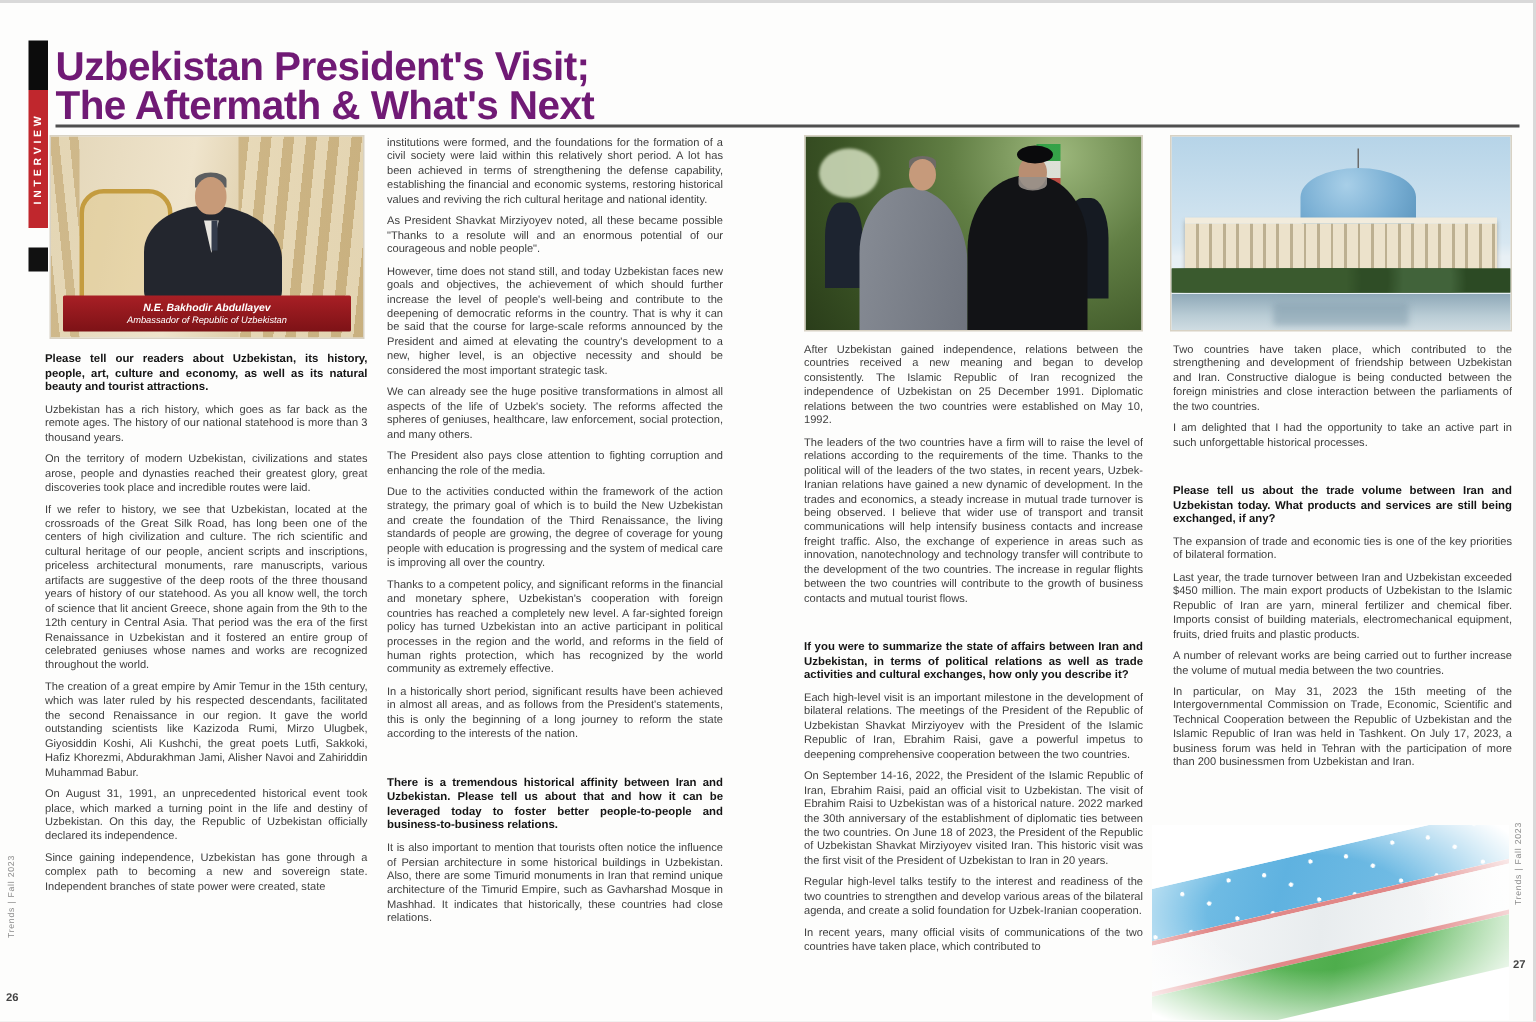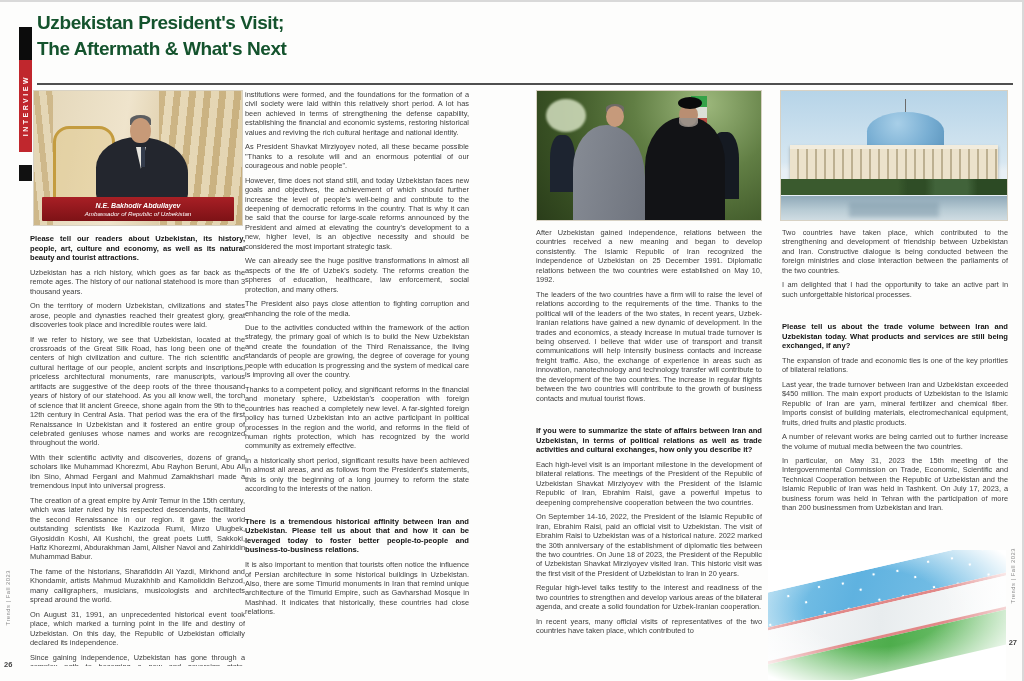--- a/index.html
+++ b/index.html
@@ -9,32 +9,32 @@
 
   
   .tab-black { position:absolute; left:19px; top:25px; width:13px; height:33px; background:#0c0c0c; }
   .tab-red   { position:absolute; left:19px; top:58px; width:13px; height:92px; background:#c0272d;
                display:flex; align-items:center; justify-content:center; }
   .tab-red span { writing-mode:vertical-rl; transform:rotate(180deg); color:#fff; font-size:7px;
                font-weight:bold; letter-spacing:2.5px; }
   .tab-black2 { position:absolute; left:19px; top:163px; width:13px; height:16px; background:#111; }
 
   
-  .title { position:absolute; left:37px; top:8px; font-size:19px; line-height:26px; font-weight:bold;
-           color:#14532d; letter-spacing:-0.4px; }
+  .title { position:absolute; left:37px; top:29px; font-size:27px; line-height:26px; font-weight:bold;
+           color:#701a75; letter-spacing:-0.4px; }
   .title-rule { position:absolute; left:37px; top:81px; width:976px; height:2px; background:#4f4f4f; }
 
   
   .col { position:absolute; overflow:hidden; color:#3d3d3d; }
   .col p.b { font-size:7.4px; line-height:9.45px; text-align:justify; margin:0 0 5px 0; }
   .col p.q { font-size:7.6px; line-height:9.6px; text-align:justify; margin:23px 0 5px 0;
              font-weight:bold; color:#141414; }
   .col p.q:first-child { margin-top:0; }
   .col1 { left:30px;  top:232px; width:215px; height:432px; }
-  .col2 { left:245px; top:88px;  width:224px; height:577px; }
+  .col2 { left:258px; top:88px;  width:224px; height:577px; }
   .col3 { left:536px; top:226px; width:226px; height:440px; }
   .col4 { left:782px; top:226px; width:226px; height:318px; }
 
   
   .photo { position:absolute; overflow:hidden; border:1px solid #d8d2c4; }
 
   
   .amb { left:33px; top:88px; width:210px; height:136px;
          background:linear-gradient(100deg,#e3d6b8 0%,#efe4cc 42%,#d8c69e 72%,#c7b287 100%); }
   .amb .curtain-r { position:absolute; right:0; top:0; width:40%; height:100%;
@@ -185,52 +185,50 @@
     <div class="trees"></div>
     <div class="water"></div>
     <div class="refl"></div>
   </div>
 
   <div class="col col1">
       <p class="q">Please tell our readers about Uzbekistan, its history, people, art, culture and economy, as well as its natural beauty and tourist attractions.</p>
       <p class="b">Uzbekistan has a rich history, which goes as far back as the remote ages. The history of our national statehood is more than 3 thousand years.</p>
       <p class="b">On the territory of modern Uzbekistan, civilizations and states arose, people and dynasties reached their greatest glory, great discoveries took place and incredible routes were laid.</p>
       <p class="b">If we refer to history, we see that Uzbekistan, located at the crossroads of the Great Silk Road, has long been one of the centers of high civilization and culture. The rich scientific and cultural heritage of our people, ancient scripts and inscriptions, priceless architectural monuments, rare manuscripts, various artifacts are suggestive of the deep roots of the three thousand years of history of our statehood. As you all know well, the torch of science that lit ancient Greece, shone again from the 9th to the 12th century in Central Asia. That period was the era of the first Renaissance in Uzbekistan and it fostered an entire group of celebrated geniuses whose names and works are recognized throughout the world.</p>
-      <p class="b">With their scientific activity and discoveries, dozens of grand scholars like Muhammad Khorezmi, Abu Rayhon Beruni, Abu Ali ibn Sino, Ahmad Fergani and Mahmud Zamakhshari made a tremendous input into universal progress.</p>
       <p class="b">The creation of a great empire by Amir Temur in the 15th century, which was later ruled by his respected descendants, facilitated the second Renaissance in our region. It gave the world outstanding scientists like Kazizoda Rumi, Mirzo Ulugbek, Giyosiddin Koshi, Ali Kushchi, the great poets Lutfi, Sakkoki, Hafiz Khorezmi, Abdurakhman Jami, Alisher Navoi and Zahiriddin Muhammad Babur.</p>
-      <p class="b">The fame of the historians, Sharafiddin Ali Yazdi, Mirkhond and Khondamir, artists Mahmud Muzakhhib and Kamoliddin Behzod, many calligraphers, musicians, musicologists and architects spread around the world.</p>
       <p class="b">On August 31, 1991, an unprecedented historical event took place, which marked a turning point in the life and destiny of Uzbekistan. On this day, the Republic of Uzbekistan officially declared its independence.</p>
       <p class="b">Since gaining independence, Uzbekistan has gone through a complex path to becoming a new and sovereign state. Independent branches of state power were created, state</p>
     </div>
   <div class="col col2">
       <p class="b">institutions were formed, and the foundations for the formation of a civil society were laid within this relatively short period. A lot has been achieved in terms of strengthening the defense capability, establishing the financial and economic systems, restoring historical values and reviving the rich cultural heritage and national identity.</p>
       <p class="b">As President Shavkat Mirziyoyev noted, all these became possible "Thanks to a resolute will and an enormous potential of our courageous and noble people".</p>
       <p class="b">However, time does not stand still, and today Uzbekistan faces new goals and objectives, the achievement of which should further increase the level of people's well-being and contribute to the deepening of democratic reforms in the country. That is why it can be said that the course for large-scale reforms announced by the President and aimed at elevating the country's development to a new, higher level, is an objective necessity and should be considered the most important strategic task.</p>
-      <p class="b">We can already see the huge positive transformations in almost all aspects of the life of Uzbek's society. The reforms creation the spheres of education, healthcare, law enforcement, social protection, and many others.</p>
+      <p class="b">We can already see the huge positive transformations in almost all aspects of the life of Uzbek's society. The reforms affected the spheres of geniuses, healthcare, law enforcement, social protection, and many others.</p>
       <p class="b">The President also pays close attention to fighting corruption and enhancing the role of the media.</p>
       <p class="b">Due to the activities conducted within the framework of the action strategy, the primary goal of which is to build the New Uzbekistan and create the foundation of the Third Renaissance, the living standards of people are growing, the degree of coverage for young people with education is progressing and the system of medical care is improving all over the country.</p>
       <p class="b">Thanks to a competent policy, and significant reforms in the financial and monetary sphere, Uzbekistan's cooperation with foreign countries has reached a completely new level. A far-sighted foreign policy has turned Uzbekistan into an active participant in political processes in the region and the world, and reforms in the field of human rights protection, which has recognized by the world community as extremely effective.</p>
       <p class="b">In a historically short period, significant results have been achieved in almost all areas, and as follows from the President's statements, this is only the beginning of a long journey to reform the state according to the interests of the nation.</p>
       <p class="q">There is a tremendous historical affinity between Iran and Uzbekistan. Please tell us about that and how it can be leveraged today to foster better people-to-people and business-to-business relations.</p>
       <p class="b">It is also important to mention that tourists often notice the influence of Persian architecture in some historical buildings in Uzbekistan. Also, there are some Timurid monuments in Iran that remind unique architecture of the Timurid Empire, such as Gavharshad Mosque in Mashhad. It indicates that historically, these countries had close relations.</p>
     </div>
   <div class="col col3">
       <p class="b">After Uzbekistan gained independence, relations between the countries received a new meaning and began to develop consistently. The Islamic Republic of Iran recognized the independence of Uzbekistan on 25 December 1991. Diplomatic relations between the two countries were established on May 10, 1992.</p>
       <p class="b">The leaders of the two countries have a firm will to raise the level of relations according to the requirements of the time. Thanks to the political will of the leaders of the two states, in recent years, Uzbek-Iranian relations have gained a new dynamic of development. In the trades and economics, a steady increase in mutual trade turnover is being observed. I believe that wider use of transport and transit communications will help intensify business contacts and increase freight traffic. Also, the exchange of experience in areas such as innovation, nanotechnology and technology transfer will contribute to the development of the two countries. The increase in regular flights between the two countries will contribute to the growth of business contacts and mutual tourist flows.</p>
       <p class="q">If you were to summarize the state of affairs between Iran and Uzbekistan, in terms of political relations as well as trade activities and cultural exchanges, how only you describe it?</p>
       <p class="b">Each high-level visit is an important milestone in the development of bilateral relations. The meetings of the President of the Republic of Uzbekistan Shavkat Mirziyoyev with the President of the Islamic Republic of Iran, Ebrahim Raisi, gave a powerful impetus to deepening comprehensive cooperation between the two countries.</p>
       <p class="b">On September 14-16, 2022, the President of the Islamic Republic of Iran, Ebrahim Raisi, paid an official visit to Uzbekistan. The visit of Ebrahim Raisi to Uzbekistan was of a historical nature. 2022 marked the 30th anniversary of the establishment of diplomatic ties between the two countries. On June 18 of 2023, the President of the Republic of Uzbekistan Shavkat Mirziyoyev visited Iran. This historic visit was the first visit of the President of Uzbekistan to Iran in 20 years.</p>
       <p class="b">Regular high-level talks testify to the interest and readiness of the two countries to strengthen and develop various areas of the bilateral agenda, and create a solid foundation for Uzbek-Iranian cooperation.</p>
-      <p class="b">In recent years, many official visits of representatives of the two countries have taken place, which contributed to</p>
+      <p class="b">In recent years, many official visits of communications of the two countries have taken place, which contributed to</p>
     </div>
   <div class="col col4">
       <p class="b">Two countries have taken place, which contributed to the strengthening and development of friendship between Uzbekistan and Iran. Constructive dialogue is being conducted between the foreign ministries and close interaction between the parliaments of the two countries.</p>
       <p class="b">I am delighted that I had the opportunity to take an active part in such unforgettable historical processes.</p>
       <p class="q">Please tell us about the trade volume between Iran and Uzbekistan today. What products and services are still being exchanged, if any?</p>
-      <p class="b">The expansion of trade and economic ties is one of the key priorities of bilateral relations.</p>
+      <p class="b">The expansion of trade and economic ties is one of the key priorities of bilateral formation.</p>
       <p class="b">Last year, the trade turnover between Iran and Uzbekistan exceeded $450 million. The main export products of Uzbekistan to the Islamic Republic of Iran are yarn, mineral fertilizer and chemical fiber. Imports consist of building materials, electromechanical equipment, fruits, dried fruits and plastic products.</p>
       <p class="b">A number of relevant works are being carried out to further increase the volume of mutual media between the two countries.</p>
       <p class="b">In particular, on May 31, 2023 the 15th meeting of the Intergovernmental Commission on Trade, Economic, Scientific and Technical Cooperation between the Republic of Uzbekistan and the Islamic Republic of Iran was held in Tashkent. On July 17, 2023, a business forum was held in Tehran with the participation of more than 200 businessmen from Uzbekistan and Iran.</p>
     </div>
 
   <div class="flag">
     <div class="flag-inner">
       <div class="flag-stripe fs-blue"></div>
       <div class="flag-stripe fs-red1"></div>
       <div class="flag-stripe fs-white"></div>

